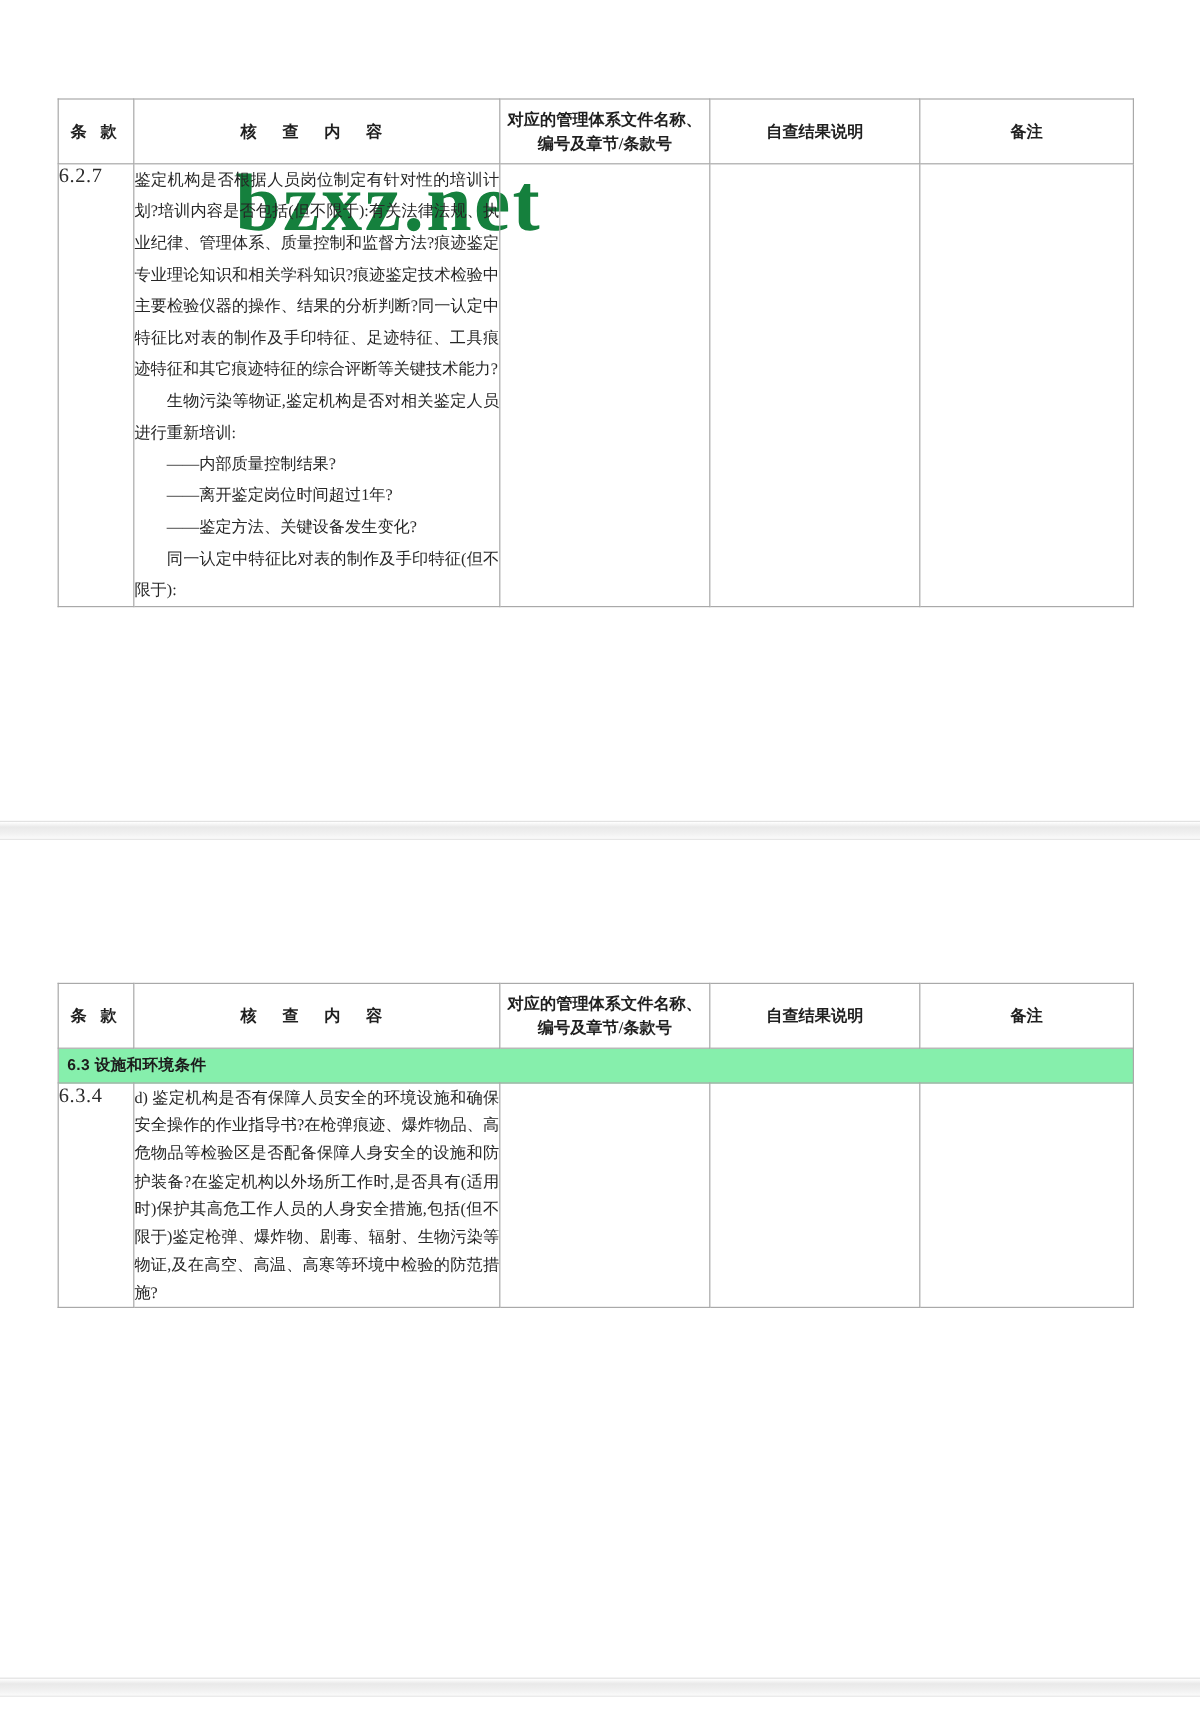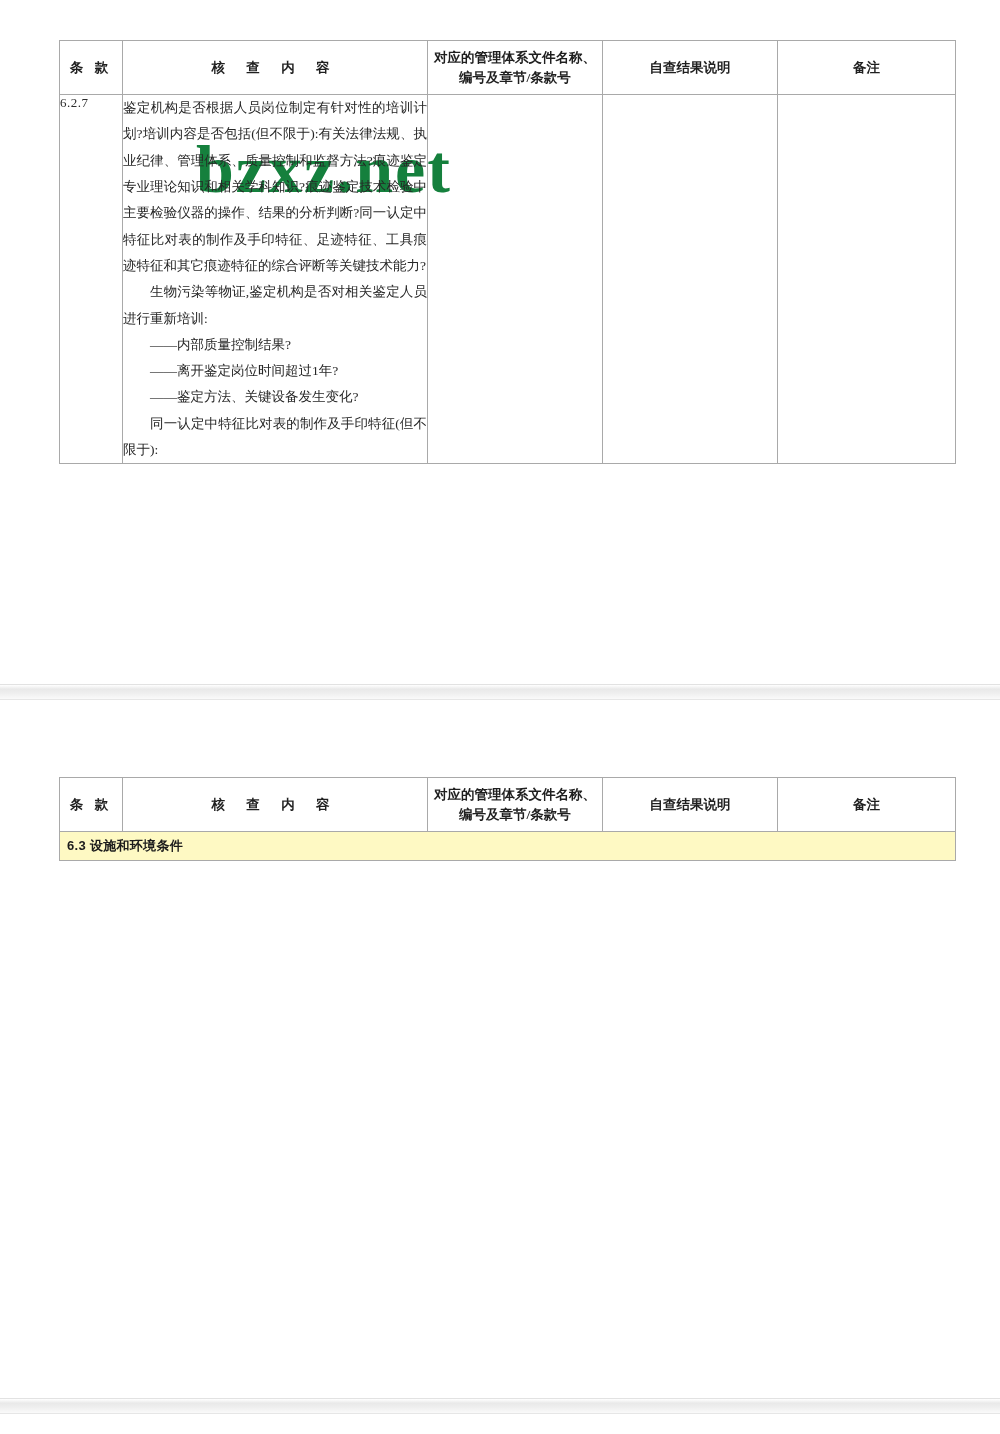--- a/index.html
+++ b/index.html
@@ -49,23 +49,24 @@
     user-select: none;
     pointer-events: none;
     z-index: 5;
   }
 
   table.checklist {
     position: absolute;
     border-collapse: collapse;
     table-layout: fixed;
     width: 896px;
-    left: 59px;
+    left: 48px;
     z-index: 10;
     background: transparent;
+    margin-top: 42px;
   }
   #table-1 { top: 40px; }
   #table-2 { top: 777px; }
 
   table.checklist td,
   table.checklist th {
     border: 1px solid #a9a9a9;
     vertical-align: top;
     padding: 0;
     background: transparent;
@@ -95,21 +96,21 @@
     letter-spacing: 4px;
     padding-left: 4px;
   }
   .hdr-doc {
     font-size: 12.5px;
     line-height: 1.3;
     font-family: Liberation Serif, serif;
   }
 
   td.clause-cell {
-    font-size: 13px;
+    font-size: 17px;
     text-align: left;
     padding: 6px 0 4px 6px;
     letter-spacing: 0.5px;
     white-space: nowrap;
     color: #2b2b2b;
   }
 
   td.content-cell {
     font-size: 13.5px;
     line-height: 1.95;
@@ -118,21 +119,21 @@
     text-justify: inter-ideograph;
     color: #262626;
   }
   td.content-cell p { margin: 0; }
   td.content-cell p.indent { text-indent: 2em; }
   td.content-cell p.dash { padding-left: 2em; }
 
   td.blank-cell { background: transparent; }
 
   tr.section-row td {
-    background: #fef9c3;
+    background: #86efac;
     font-family: "Liberation Sans", "DejaVu Sans", sans-serif;
     font-size: 13px;
     font-weight: bold;
     letter-spacing: 0.3px;
     padding: 5px 0 5px 7px;
     color: #1c1c1c;
     vertical-align: middle;
   }
 
   .loose-line { line-height: 2.45; }
@@ -203,16 +204,25 @@
         <span>编号及章节/条款号</span>
       </th>
       <th>自查结果说明</th>
       <th>备注</th>
     </tr>
   </thead>
   <tbody>
     <tr class="section-row">
       <td colspan="5">6.3 设施和环境条件</td>
     </tr>
+    <tr>
+      <td class="clause-cell">6.3.4</td>
+      <td class="content-cell" style="line-height:1.72;">
+        <p>d) 鉴定机构是否有保障人员安全的环境设施和确保安全操作的作业指导书?在枪弹痕迹、爆炸物品、高危物品等检验区是否配备保障人身安全的设施和防护装备?在鉴定机构以外场所工作时,是否具有(适用时)保护其高危工作人员的人身安全措施,包括(但不限于)鉴定枪弹、爆炸物、剧毒、辐射、生物污染等物证,及在高空、高温、高寒等环境中检验的防范措施?</p>
+      </td>
+      <td class="blank-cell"></td>
+      <td class="blank-cell"></td>
+      <td class="blank-cell"></td>
+    </tr>
   </tbody>
 </table>
 
 <div class="page-gap" id="gap-bottom"></div>
 
 </body></html>

